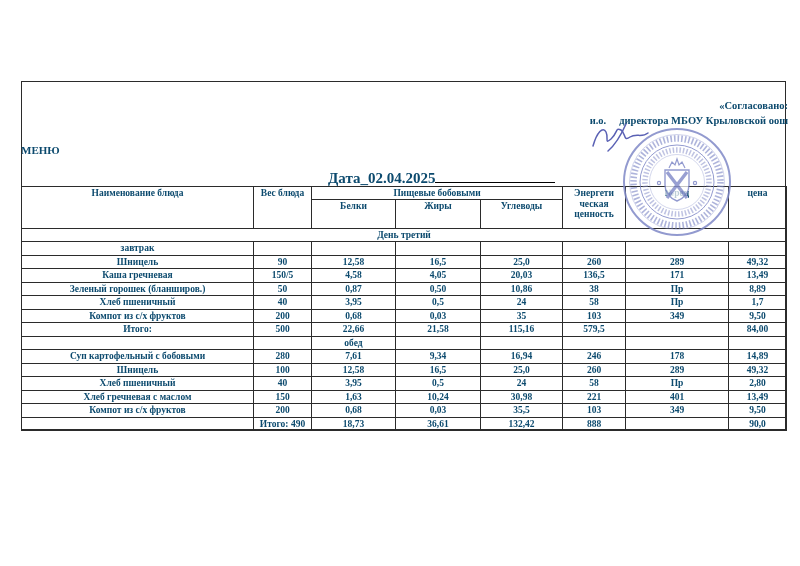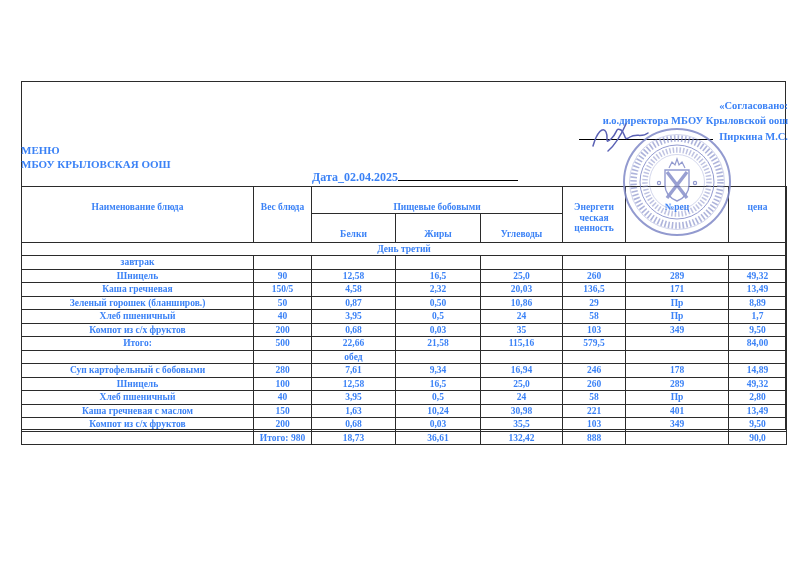--- a/index.html
+++ b/index.html
@@ -2,57 +2,57 @@
 <html style="--stamp-color: #8089c7; --sig-color: #5a61b4;"><head>
 <meta charset="utf-8">
 <style>
   :root{
     --stamp-color:#8089c7;
     --sig-color:#5a61b4;
   }
   html,body{margin:0;padding:0;background:#fff;}
   .page{
     position:relative;width:800px;height:566px;background:#ffffff;overflow:hidden;
-    font-family:"Liberation Serif","DejaVu Serif",serif;font-weight:700;color:#3b82f6;
+    font-family:"Liberation Serif","DejaVu Serif",serif;font-weight:700;color:#0c4a6e;
   }
   .frame{
     position:absolute;left:21px;top:81px;width:765px;height:349px;
     border:1.5px solid #2b2b2b;box-sizing:border-box;
   }
   
   .approval{
     position:absolute;top:99px;right:12px;text-align:right;
     font-size:10.5px;line-height:14.5px;white-space:nowrap;
   }
-  .role-prefix{}
+  .role-prefix{margin-right:13px;}
   .sig-line{
     display:inline-block;width:134px;height:11px;
     border-bottom:1.2px solid #000;margin-right:6px;vertical-align:baseline;
   }
   
   .titles{
     position:absolute;top:144px;left:21px;width:765px;text-align:left;
     font-size:11px;line-height:13.5px;
   }
   .date-row{
-    position:absolute;top:170px;left:312px;font-size:12px;white-space:nowrap;
+    position:absolute;top:170px;left:328px;font-size:15px;white-space:nowrap;
   }
   .date-line{
     display:inline-block;width:120px;height:10px;border-bottom:1.4px solid #000;
   }
   
   table.menu{
     position:absolute;left:21px;top:186px;width:765px;
     border-collapse:collapse;table-layout:fixed;
   }
   table.menu th,table.menu td{
     border:1px solid #2b2b2b;font-weight:700;font-size:9.5px;line-height:10.5px;
     padding:0 1px;text-align:center;overflow:hidden;
   }
-  table.menu thead th{vertical-align:top;padding-top:15px;}
+  table.menu thead th{vertical-align:top;padding-top:1px;}
   table.menu thead tr.h1{height:12px;}
   table.menu thead tr.h2{height:29px;}
   table.menu tbody td{height:12.5px;vertical-align:middle;}
   td.day{font-weight:700;}
   td.section{font-weight:700;}
   td.right{text-align:right;padding-right:4px;}
   
   .stamp{position:absolute;left:621px;top:126px;width:112px;height:112px;opacity:.85;}
   .stamp .st{fill:none;stroke:var(--stamp-color);}
   .stamp .ring-dash1{fill:none;stroke:var(--stamp-color);stroke-width:6.5;stroke-dasharray:1.6 2;opacity:.75;}
@@ -64,26 +64,24 @@
 </head>
 <body>
 
 <div class="page">
 
   <div class="frame"></div>
 
   <div class="approval">
     <div>«Согласовано:</div>
     <div><span class="role-prefix">и.о.</span><span>директора МБОУ Крыловской оош</span></div>
-    <div><span class="sig-line"></span><span>Пиркина М.С.</span></div>
   </div>
 
   <div class="titles">
     <div>МЕНЮ</div>
-    <div>МБОУ КРЫЛОВСКАЯ ООШ</div>
   </div>
 
   <div class="date-row"><span>Дата_02.04.2025</span><span class="date-line"></span></div>
 
   <table class="menu">
     <colgroup>
       <col style="width:232px">
         <col style="width:58px">
         <col style="width:84px">
         <col style="width:85px">
@@ -128,33 +126,33 @@
           <td>16,5</td>
           <td>25,0</td>
           <td>260</td>
           <td>289</td>
           <td>49,32</td>
         </tr>
         <tr>
           <td>Каша гречневая</td>
           <td>150/5</td>
           <td>4,58</td>
-          <td>2,32</td>
+          <td>4,05</td>
           <td>20,03</td>
           <td>136,5</td>
           <td>171</td>
           <td>13,49</td>
         </tr>
         <tr>
           <td>Зеленый горошек (бланширов.)</td>
           <td>50</td>
           <td>0,87</td>
           <td>0,50</td>
           <td>10,86</td>
-          <td>29</td>
+          <td>38</td>
           <td>Пр</td>
           <td>8,89</td>
         </tr>
         <tr>
           <td>Хлеб пшеничный</td>
           <td>40</td>
           <td>3,95</td>
           <td>0,5</td>
           <td>24</td>
           <td>58</td>
@@ -215,42 +213,42 @@
           <td>Хлеб пшеничный</td>
           <td>40</td>
           <td>3,95</td>
           <td>0,5</td>
           <td>24</td>
           <td>58</td>
           <td>Пр</td>
           <td>2,80</td>
         </tr>
         <tr>
-          <td>Каша гречневая с маслом</td>
+          <td>Хлеб гречневая с маслом</td>
           <td>150</td>
           <td>1,63</td>
           <td>10,24</td>
           <td>30,98</td>
           <td>221</td>
           <td>401</td>
           <td>13,49</td>
         </tr>
         <tr>
           <td>Компот из с/х фруктов</td>
           <td>200</td>
           <td>0,68</td>
           <td>0,03</td>
           <td>35,5</td>
           <td>103</td>
           <td>349</td>
           <td>9,50</td>
         </tr>
         <tr>
           <td></td>
-          <td>Итого: 980</td>
+          <td>Итого: 490</td>
           <td>18,73</td>
           <td>36,61</td>
           <td>132,42</td>
           <td>888</td>
           <td></td>
           <td>90,0</td>
         </tr>
       </tbody>
   </table>
 

